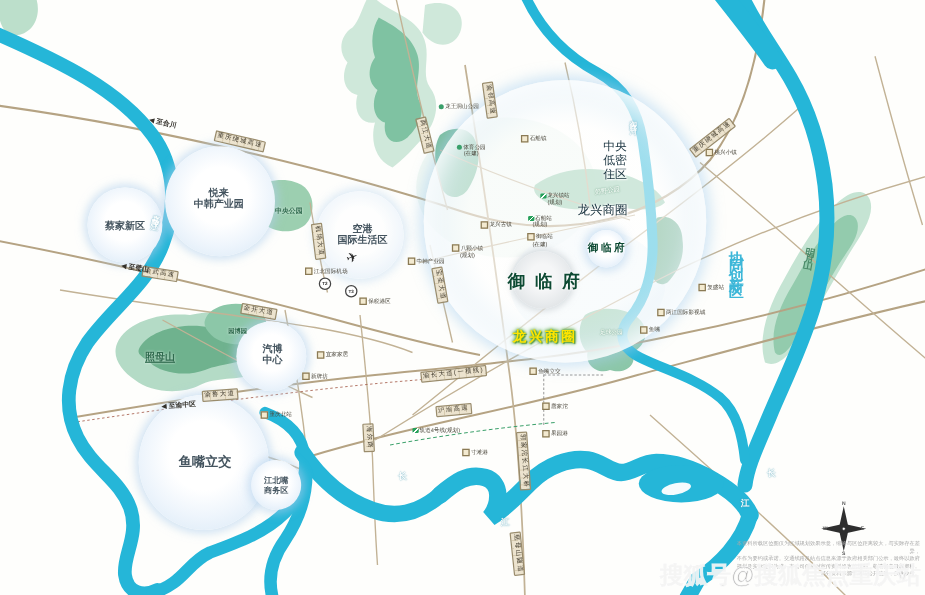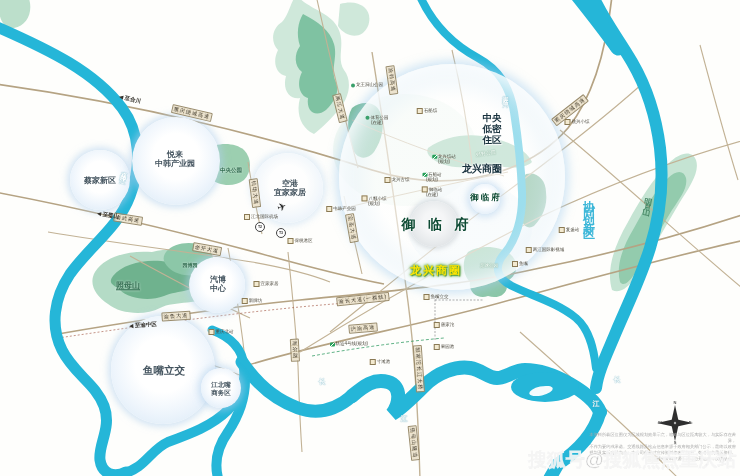--- a/index.html
+++ b/index.html
@@ -11,22 +11,22 @@
     box-shadow:0 0 7px 3px rgba(176,208,236,.55);}
   .bubble.gray{background:radial-gradient(circle at 50% 45%, #f5f6f7 30%, #e7eaec 62%, #d6dadd 100%);
     box-shadow:0 0 5px 2px rgba(190,196,202,.55);}
   .bubble.faint{opacity:.7;}
   .bigcircle{position:absolute;border-radius:50%;transform:translate(-50%,-50%);
     background:radial-gradient(circle, rgba(255,255,255,.55) 48%, rgba(232,243,250,.75) 70%, rgba(198,227,245,.9) 88%, rgba(166,209,238,.95) 96%, rgba(205,232,248,.4) 100%);
     box-shadow:0 0 10px 4px rgba(170,210,240,.5), inset 0 0 18px 6px rgba(255,255,255,.8);}
   
   .lbl{position:absolute;white-space:pre-line;text-align:center;line-height:1.18;color:#333;}
   .bub{font-weight:bold;color:#44545f;text-shadow:0 0 2px #fff,0 0 2px #fff;}
-  .dist{font-weight:bold;color:#17313d;text-shadow:0 0 2px #fff,0 0 3px #fff,1px 1px 1px #fff;}
-  .proj{font-weight:bold;color:#0d4a33;text-shadow:0 0 2px #fff,0 0 3px #fff;letter-spacing:2px;font-family:Liberation Mono, monospace;}
+  .dist{font-weight:normal;color:#17313d;text-shadow:0 0 2px #fff,0 0 3px #fff,1px 1px 1px #fff;}
+  .proj{font-weight:bold;color:#0d4a33;text-shadow:0 0 2px #fff,0 0 3px #fff;letter-spacing:2px;}
   .highlight{font-weight:bold;color:#ffe400;letter-spacing:2px;
     text-shadow:0 0 2px #57a33c,0 0 3px #57a33c,0 0 4px #6cb54a,1px 1px 1px #3c8428;}
   .syn{color:#3db7d8;font-weight:bold;writing-mode:vertical-rl;letter-spacing:7px;text-shadow:0 0 2px #fff;}
   .mtn{color:#2f6b4e;font-weight:bold;text-shadow:0 0 2px rgba(255,255,255,.8);}
   .mtn-v{color:#4a8a68;font-weight:bold;writing-mode:vertical-rl;letter-spacing:5px;}
   .mtn-w{color:#f2fbf5;font-weight:bold;text-shadow:0 0 1px rgba(40,110,75,.8);}
   .riv{color:#fff;font-weight:bold;text-shadow:0 0 1px rgba(20,130,160,.9);}
   .riv.vert{writing-mode:vertical-rl;letter-spacing:3px;}
   .road{background:repeating-linear-gradient(90deg,#ece3ce 0 5.4px,#d7cbaf 5.4px 6px);
     border:0.5px solid #9a8c6c;color:#3e382b;font-size:5px;line-height:1.35;padding:0 1px;
@@ -141,21 +141,21 @@
 住区</div>
       <div class="lbl dist" style="left: 482px; top: 169px; font-size: 10px; transform: translate(-50%, -50%);">龙兴商圈</div>
       <div class="lbl syn" style="left: 589px; top: 208px; font-size: 12px; transform: translate(-50%, -50%);">协同创新区</div>
       <div class="lbl proj" style="left: 436px; top: 225px; font-size: 14px; transform: translate(-50%, -50%);">御 临 府</div>
       <div class="lbl proj" style="left: 486px; top: 198px; font-size: 8.5px; transform: translate(-50%, -50%);">御临府</div>
       <div class="lbl highlight" style="left: 436px; top: 270px; font-size: 11px; transform: translate(-50%, -50%);">龙兴商圈</div>
       <div class="lbl bub" style="left: 100px; top: 181px; font-size: 8px; transform: translate(-50%, -50%);">蔡家新区</div>
       <div class="lbl bub" style="left: 175px; top: 159px; font-size: 8px; transform: translate(-50%, -50%);">悦来
 中韩产业园</div>
       <div class="lbl bub" style="left: 290px; top: 188px; font-size: 8px; transform: translate(-50%, -50%);">空港
-宜家家居</div>
+国际生活区</div>
       <div class="lbl bub" style="left: 218px; top: 284px; font-size: 8px; transform: translate(-50%, -50%);">汽博
 中心</div>
       <div class="lbl bub" style="left: 164px; top: 370px; font-size: 10.5px; transform: translate(-50%, -50%);">鱼嘴立交</div>
       <div class="lbl bub" style="left: 221px; top: 389px; font-size: 6.5px; transform: translate(-50%, -50%);">江北嘴
 商务区</div>
       <div class="lbl mtn" style="left: 128px; top: 286px; font-size: 8px; transform: translate(-50%, -50%); text-decoration: underline;">照母山</div>
       <div class="lbl mtn" style="left: 190px; top: 266px; font-size: 5px; transform: translate(-50%, -50%);">园博园</div>
       <div class="lbl mtn" style="left: 231px; top: 170px; font-size: 5.5px; transform: translate(-50%, -50%);">中央公园</div>
       <div class="lbl mtn-v" style="left: 648px; top: 199px; font-size: 8px; transform: translate(-50%, -50%) rotate(10deg);">明月山</div>
       <div class="lbl mtn-w" style="left: 486px; top: 154px; font-size: 5px; transform: translate(-50%, -50%) rotate(-8deg);">郊野公园</div>

